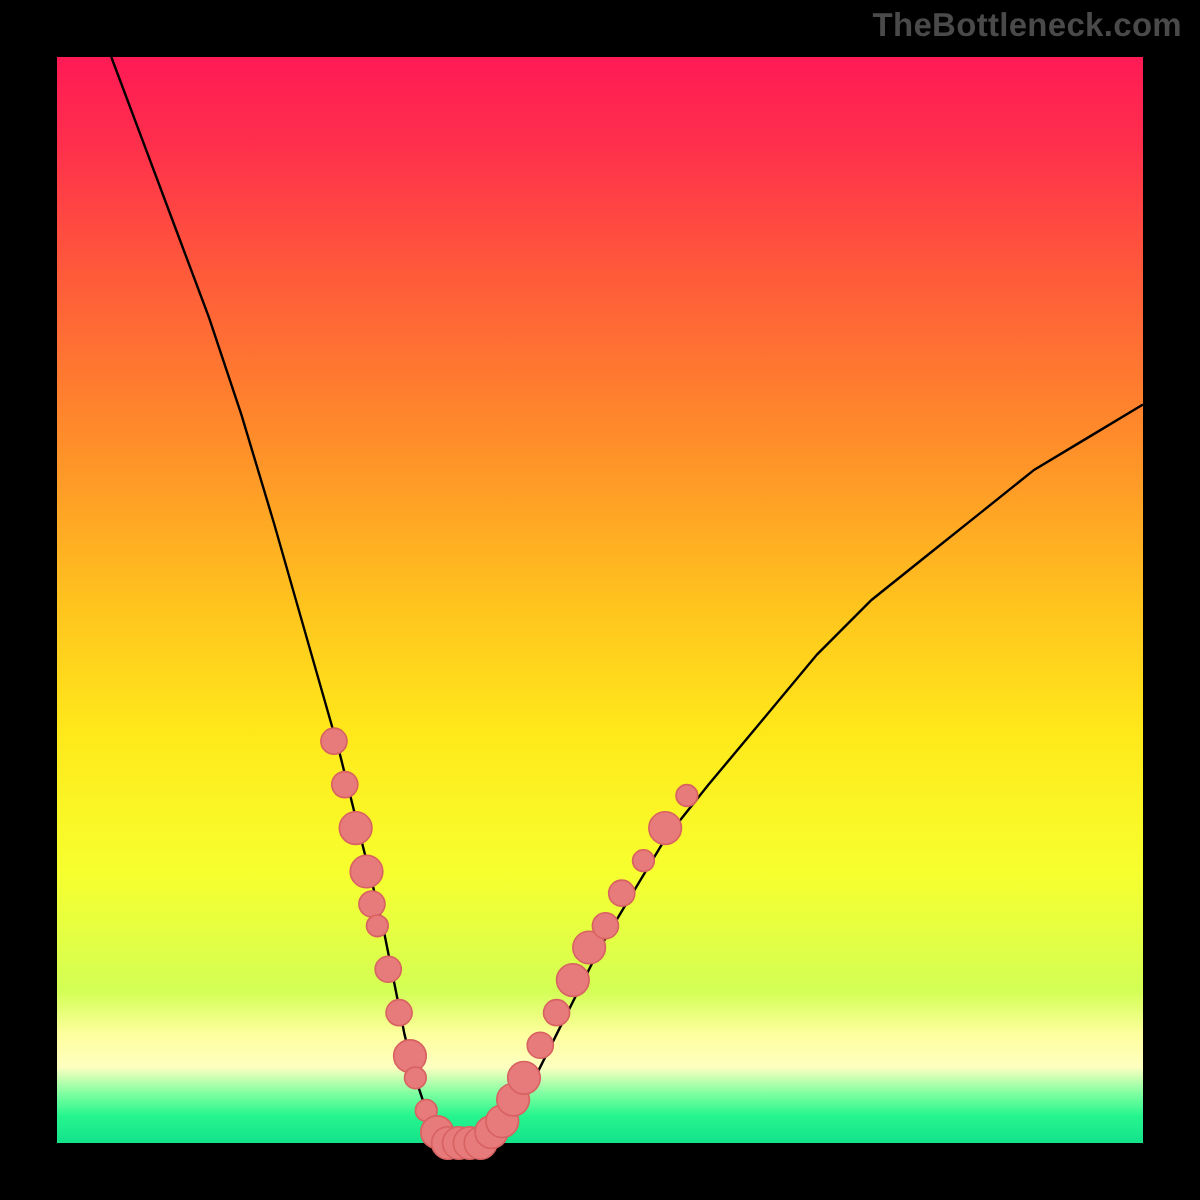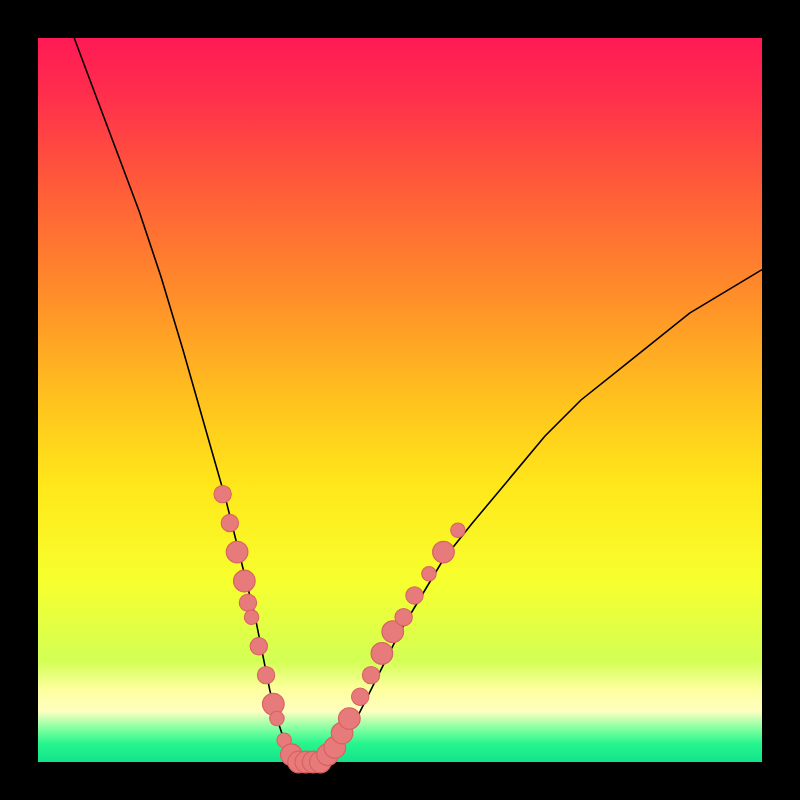--- a/index.html
+++ b/index.html
@@ -33,20 +33,21 @@
     font-weight: 600;
     color: #4a4a4a;
     letter-spacing: 0.2px;
   }
 </style>
 </head>
 <body>
 
 <div class="frame">
 
+  <div class="attribution">TheBottleneck.com</div>
 
   <svg class="plot-svg" viewBox="0 0 100 100" preserveAspectRatio="none">
     <defs>
       <linearGradient id="bg-grad" x1="0" y1="0" x2="0" y2="1">
 
       <stop offset="0%" stop-color="#ff1a55"></stop>
           <stop offset="8%" stop-color="#ff2f4c"></stop>
           <stop offset="20%" stop-color="#ff5a3a"></stop>
           <stop offset="35%" stop-color="#ff8c2a"></stop>
           <stop offset="50%" stop-color="#ffc21e"></stop>

